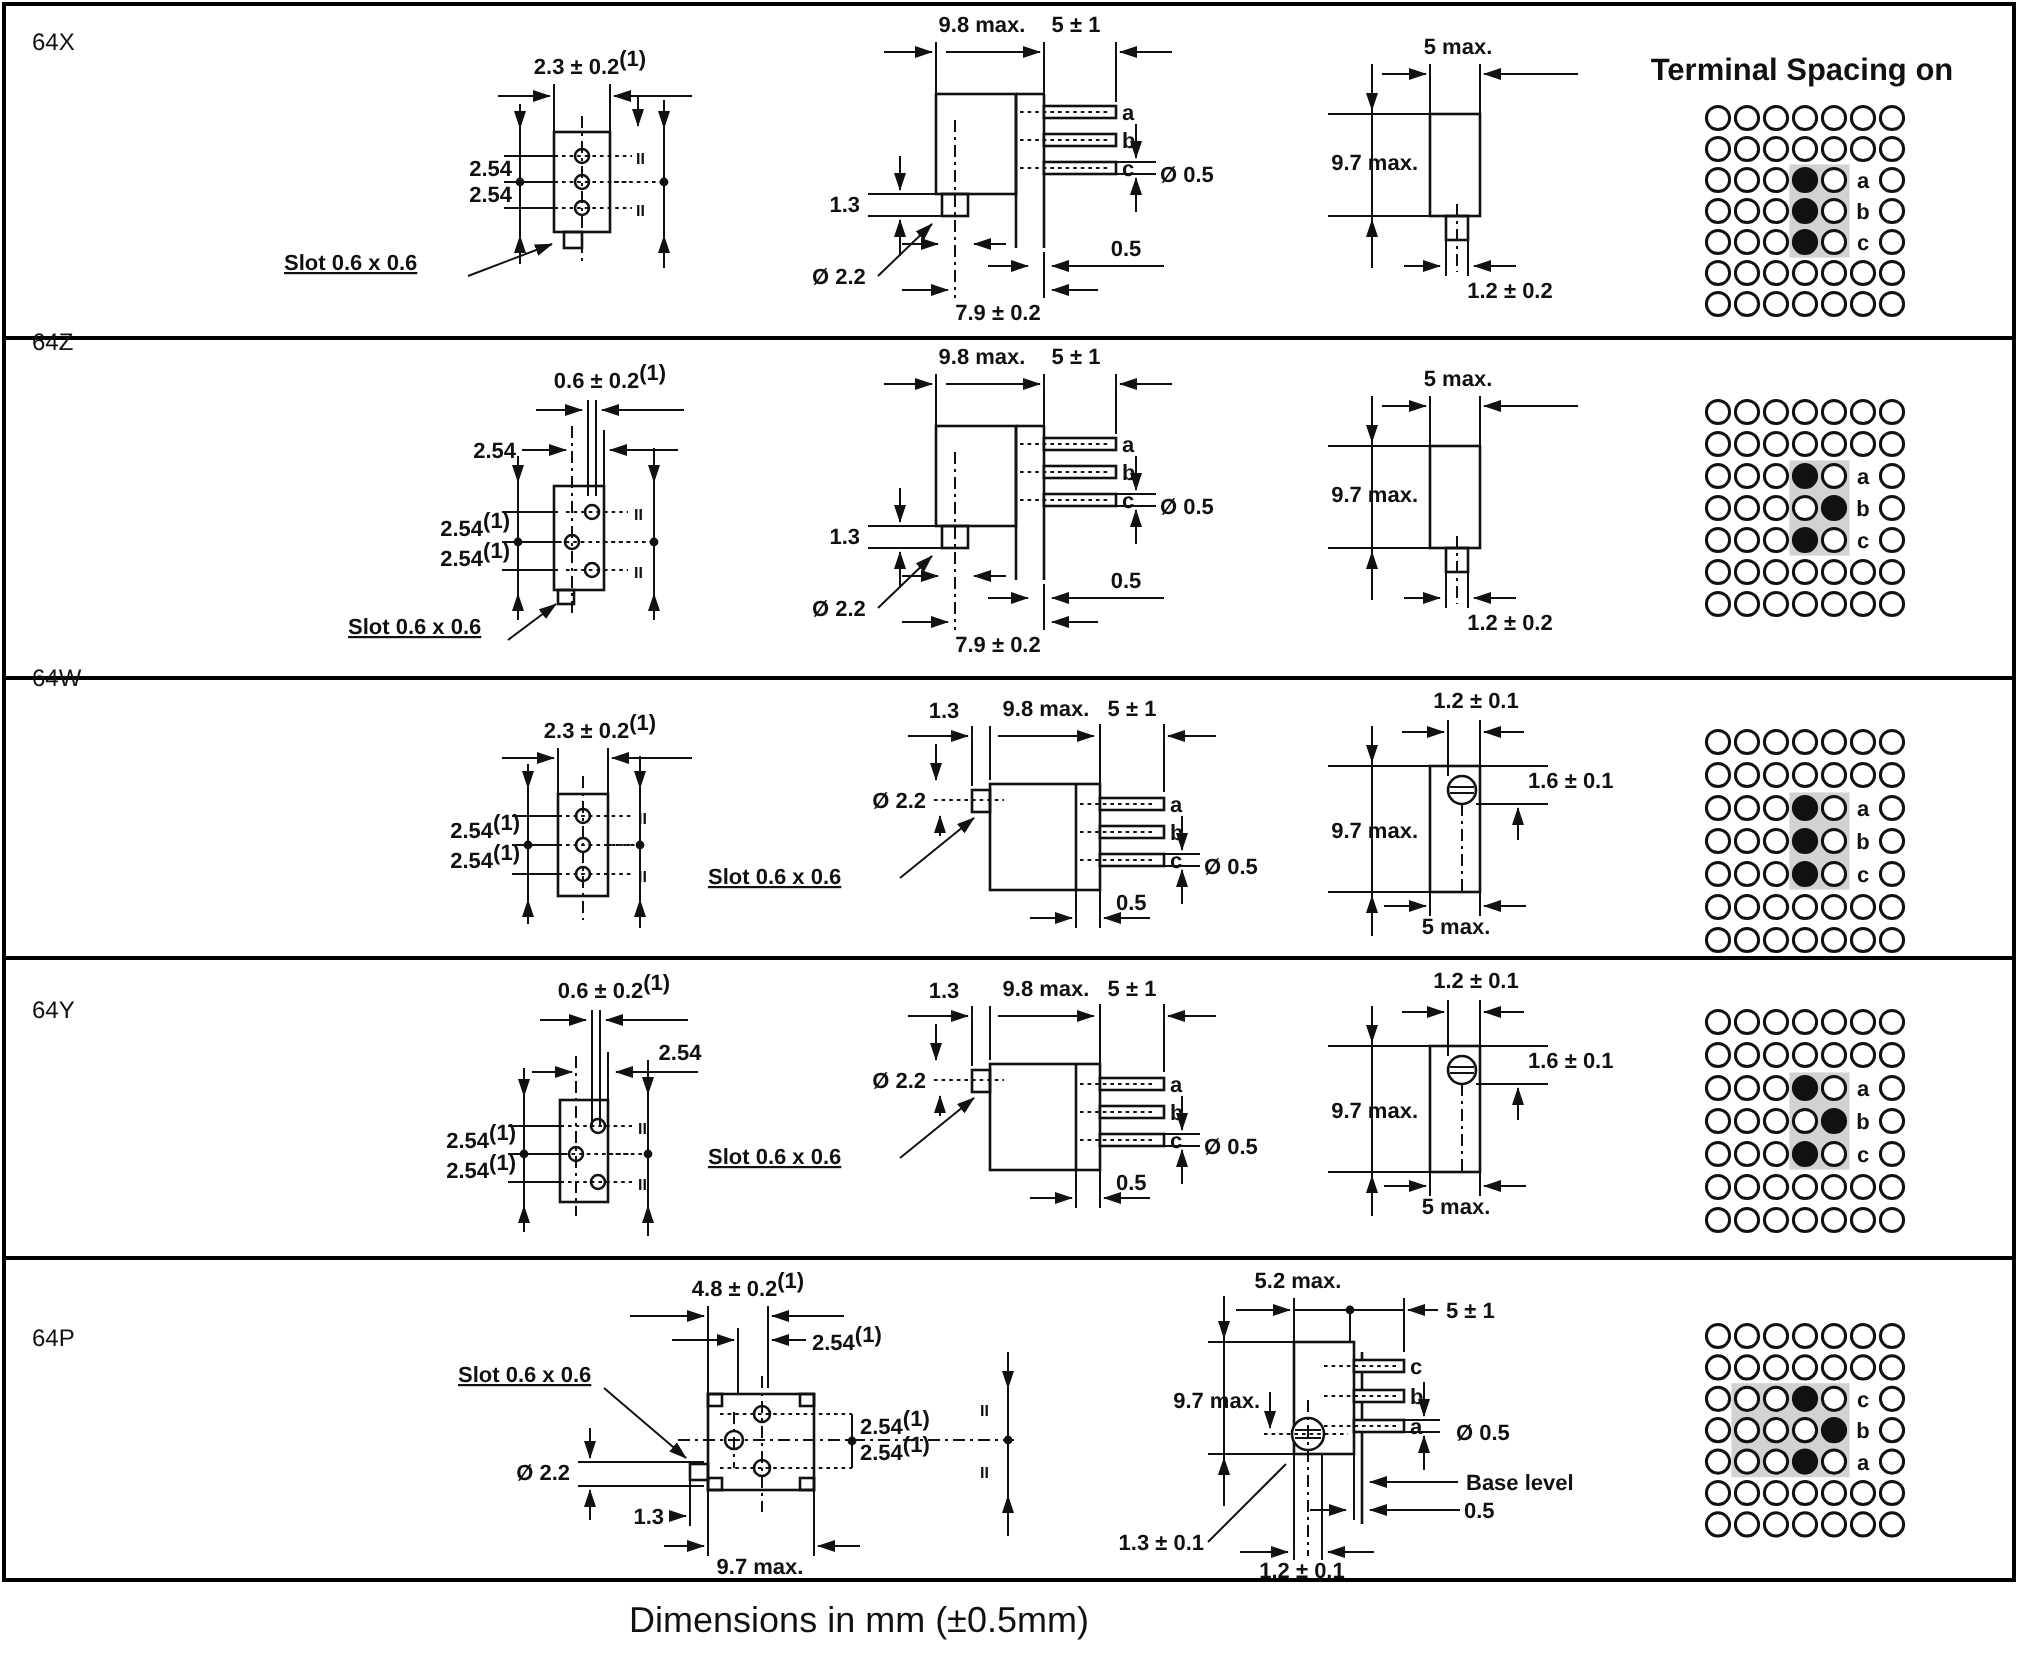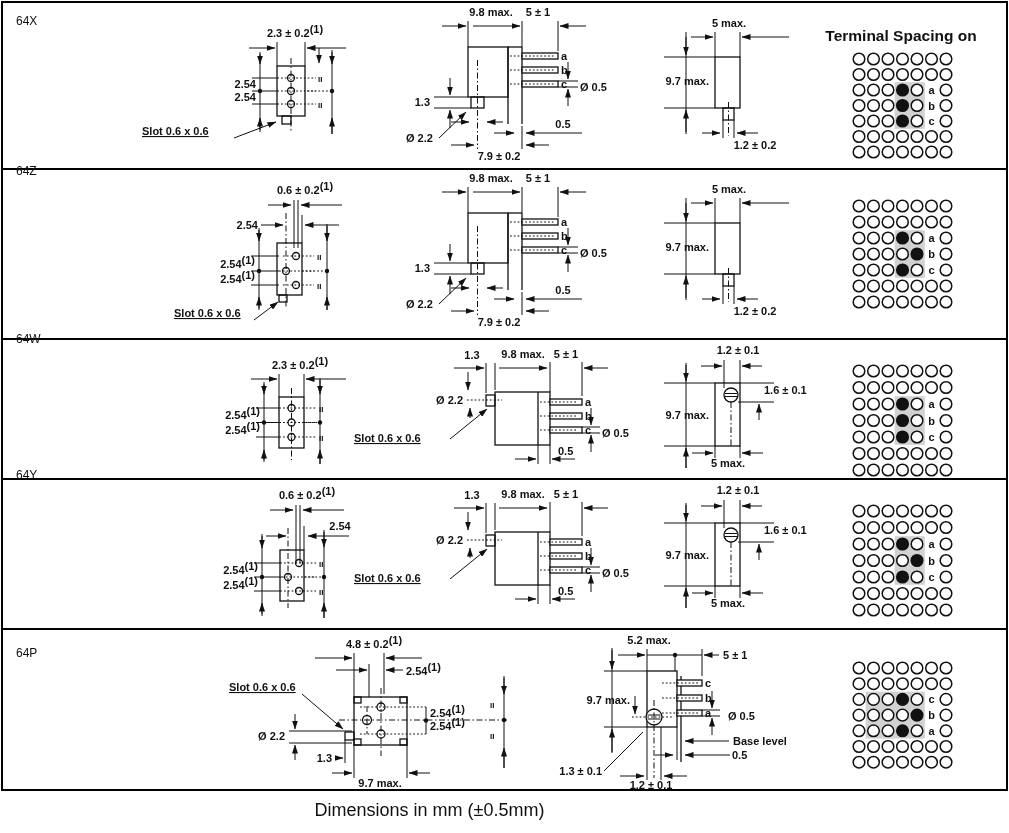--- a/index.html
+++ b/index.html
@@ -30,22 +30,22 @@
 
 <div class="frame"></div>
 <div class="divider" style="top:168px"></div>
 <div class="divider" style="top:338px"></div>
 <div class="divider" style="top:478px"></div>
 <div class="divider" style="top:628px"></div>
 
 <div class="rowlabel" style="top:14px">64X</div>
 <div class="rowlabel" style="top:164px">64Z</div>
 <div class="rowlabel" style="top:332px">64W</div>
-<div class="rowlabel" style="top:468px">64Y</div>
-<div class="rowlabel" style="top:646px">64P</div>
+<div class="rowlabel" style="top:498px">64Y</div>
+<div class="rowlabel" style="top:662px">64P</div>
 
 <div class="title">
   <div>Terminal Spacing on</div>
 </div>
 <div class="caption">Dimensions in mm (±0.5mm)</div>
 
 <svg width="0" height="0">
     <defs>
 <marker id="m" markerWidth="9" markerHeight="6" refX="8.5" refY="3" orient="auto" markerUnits="userSpaceOnUse">
         <path d="M0,0L9,3L0,6Z" fill="#111"></path>

